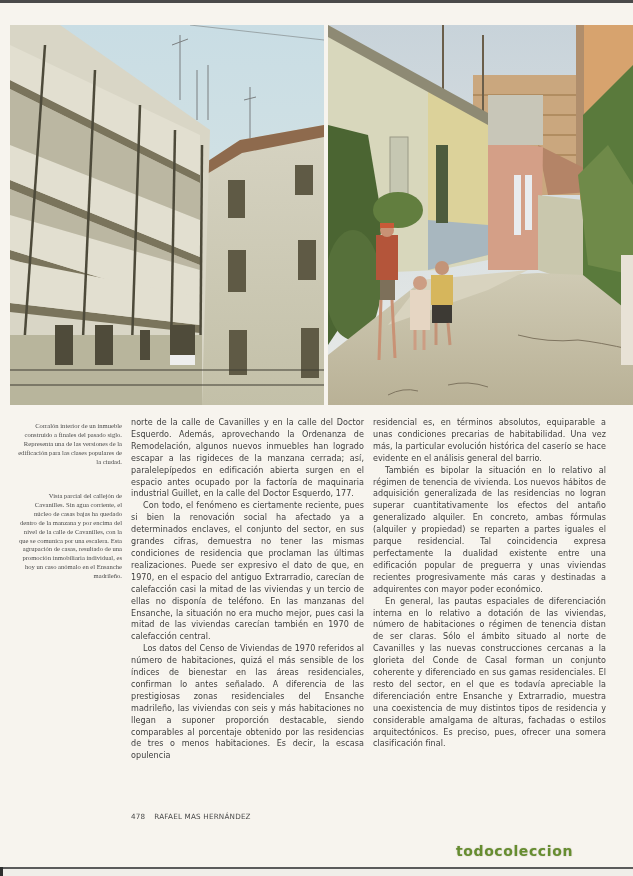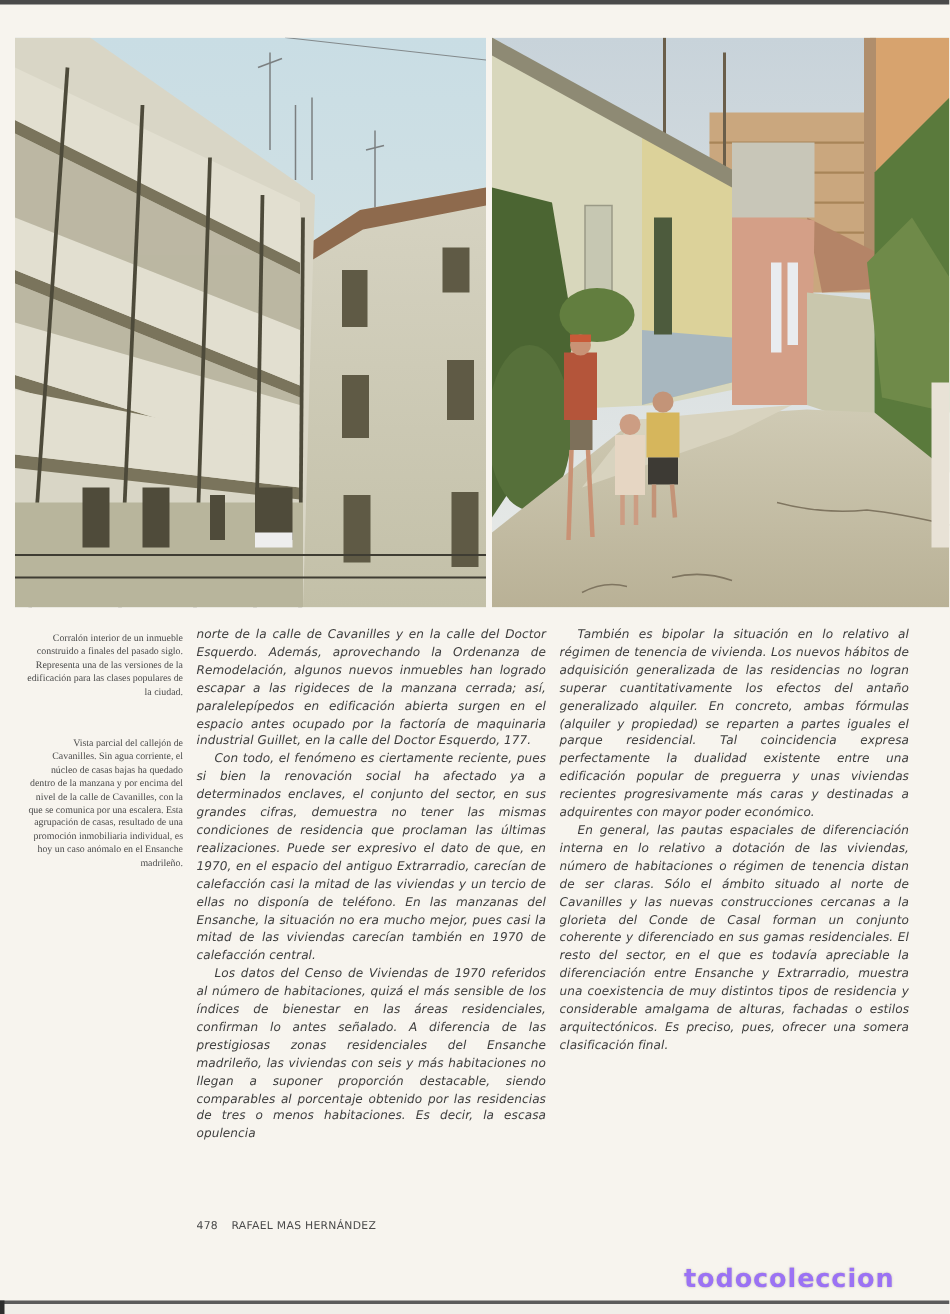--- a/index.html
+++ b/index.html
@@ -24,34 +24,34 @@
   #caption-2 { top:492px; }
 
   .col {
     position:absolute; top:417px; width:233px;
     font-family:"DejaVu Sans", sans-serif;
     font-size:8.05px; line-height:11.9px; color:#3d3d3d;
     text-align:justify; letter-spacing:0.05px;
   }
   #col-left { left:131px; }
   #col-right { left:373px; }
-  .col p { margin:0; text-indent:0;font-style:italic; }
+  .col p { margin:0; text-indent:0; }
   .col p.ind { text-indent:12px; }
 
   .footer {
     position:absolute; left:131px; top:812px;
     font-size:7.2px; color:#4a4a4a; letter-spacing:0.2px;
   }
   .footer .pg { margin-right:9px;text-align:center; }
 
   .watermark {
     position:absolute; left:456px; top:843px;
     font-family:"DejaVu Sans", sans-serif; font-weight:bold;
-    font-size:17px; letter-spacing:0.6px;
-    color:#8b5cf6; opacity:0.85;
+    font-size:14px; letter-spacing:0.6px;
+    color:#4d7c0f; opacity:0.85;
     text-shadow:0 0 1px #c8c2b8, 0 0 2px #d2ccc2;
   }
   .bottombar { position:absolute; left:0; top:867px; width:633px; height:9px;
     background:linear-gradient(#5b5b5b,#5b5b5b 2px,#f0eee9 2px); }
   .leftedge { position:absolute; left:0; top:867px; width:3px; height:9px; background:#2e2e2e; }
 </style>
 </head>
 <body>
 
 <div class="topbar"></div>
@@ -224,20 +224,21 @@
 <div class="caption" id="caption-1">Corralón interior de un inmueble construido a finales del pasado siglo. Representa una de las versiones de la edificación para las clases populares de la ciudad.</div>
 <div class="caption" id="caption-2">Vista parcial del callejón de Cavanilles. Sin agua corriente, el núcleo de casas bajas ha quedado dentro de la manzana y por encima del nivel de la calle de Cavanilles, con la que se comunica por una escalera. Esta agrupación de casas, resultado de una promoción inmobiliaria individual, es hoy un caso anómalo en el Ensanche madrileño.</div>
 
 <div class="col" id="col-left">
   <p>norte de la calle de Cavanilles y en la calle del Doctor Esquerdo. Además, aprovechando la Ordenanza de Remodelación, algunos nuevos inmuebles han logrado escapar a las rigideces de la manzana cerrada; así, paralelepípedos en edificación abierta surgen en el espacio antes ocupado por la factoría de maquinaria industrial Guillet, en la calle del Doctor Esquerdo, 177.</p>
   <p class="ind">Con todo, el fenómeno es ciertamente reciente, pues si bien la renovación social ha afectado ya a determinados enclaves, el conjunto del sector, en sus grandes cifras, demuestra no tener las mismas condiciones de residencia que proclaman las últimas realizaciones. Puede ser expresivo el dato de que, en 1970, en el espacio del antiguo Extrarradio, carecían de calefacción casi la mitad de las viviendas y un tercio de ellas no disponía de teléfono. En las manzanas del Ensanche, la situación no era mucho mejor, pues casi la mitad de las viviendas carecían también en 1970 de calefacción central.</p>
   <p class="ind">Los datos del Censo de Viviendas de 1970 referidos al número de habitaciones, quizá el más sensible de los índices de bienestar en las áreas residenciales, confirman lo antes señalado. A diferencia de las prestigiosas zonas residenciales del Ensanche madrileño, las viviendas con seis y más habitaciones no llegan a suponer proporción destacable, siendo comparables al porcentaje obtenido por las residencias de tres o menos habitaciones. Es decir, la escasa opulencia</p>
 </div>
 
 <div class="col" id="col-right">
+  <p>residencial es, en términos absolutos, equiparable a unas condiciones precarias de habitabilidad. Una vez más, la particular evolución histórica del caserío se hace evidente en el análisis general del barrio.</p>
   <p class="ind">También es bipolar la situación en lo relativo al régimen de tenencia de vivienda. Los nuevos hábitos de adquisición generalizada de las residencias no logran superar cuantitativamente los efectos del antaño generalizado alquiler. En concreto, ambas fórmulas (alquiler y propiedad) se reparten a partes iguales el parque residencial. Tal coincidencia expresa perfectamente la dualidad existente entre una edificación popular de preguerra y unas viviendas recientes progresivamente más caras y destinadas a adquirentes con mayor poder económico.</p>
   <p class="ind">En general, las pautas espaciales de diferenciación interna en lo relativo a dotación de las viviendas, número de habitaciones o régimen de tenencia distan de ser claras. Sólo el ámbito situado al norte de Cavanilles y las nuevas construcciones cercanas a la glorieta del Conde de Casal forman un conjunto coherente y diferenciado en sus gamas residenciales. El resto del sector, en el que es todavía apreciable la diferenciación entre Ensanche y Extrarradio, muestra una coexistencia de muy distintos tipos de residencia y considerable amalgama de alturas, fachadas o estilos arquitectónicos. Es preciso, pues, ofrecer una somera clasificación final.</p>
 </div>
 
 <div class="footer">
   <span class="pg">478</span><span>RAFAEL MAS HERNÁNDEZ</span>
 </div>
 
 <div class="watermark">todocoleccion</div>
 <div class="bottombar"></div>

